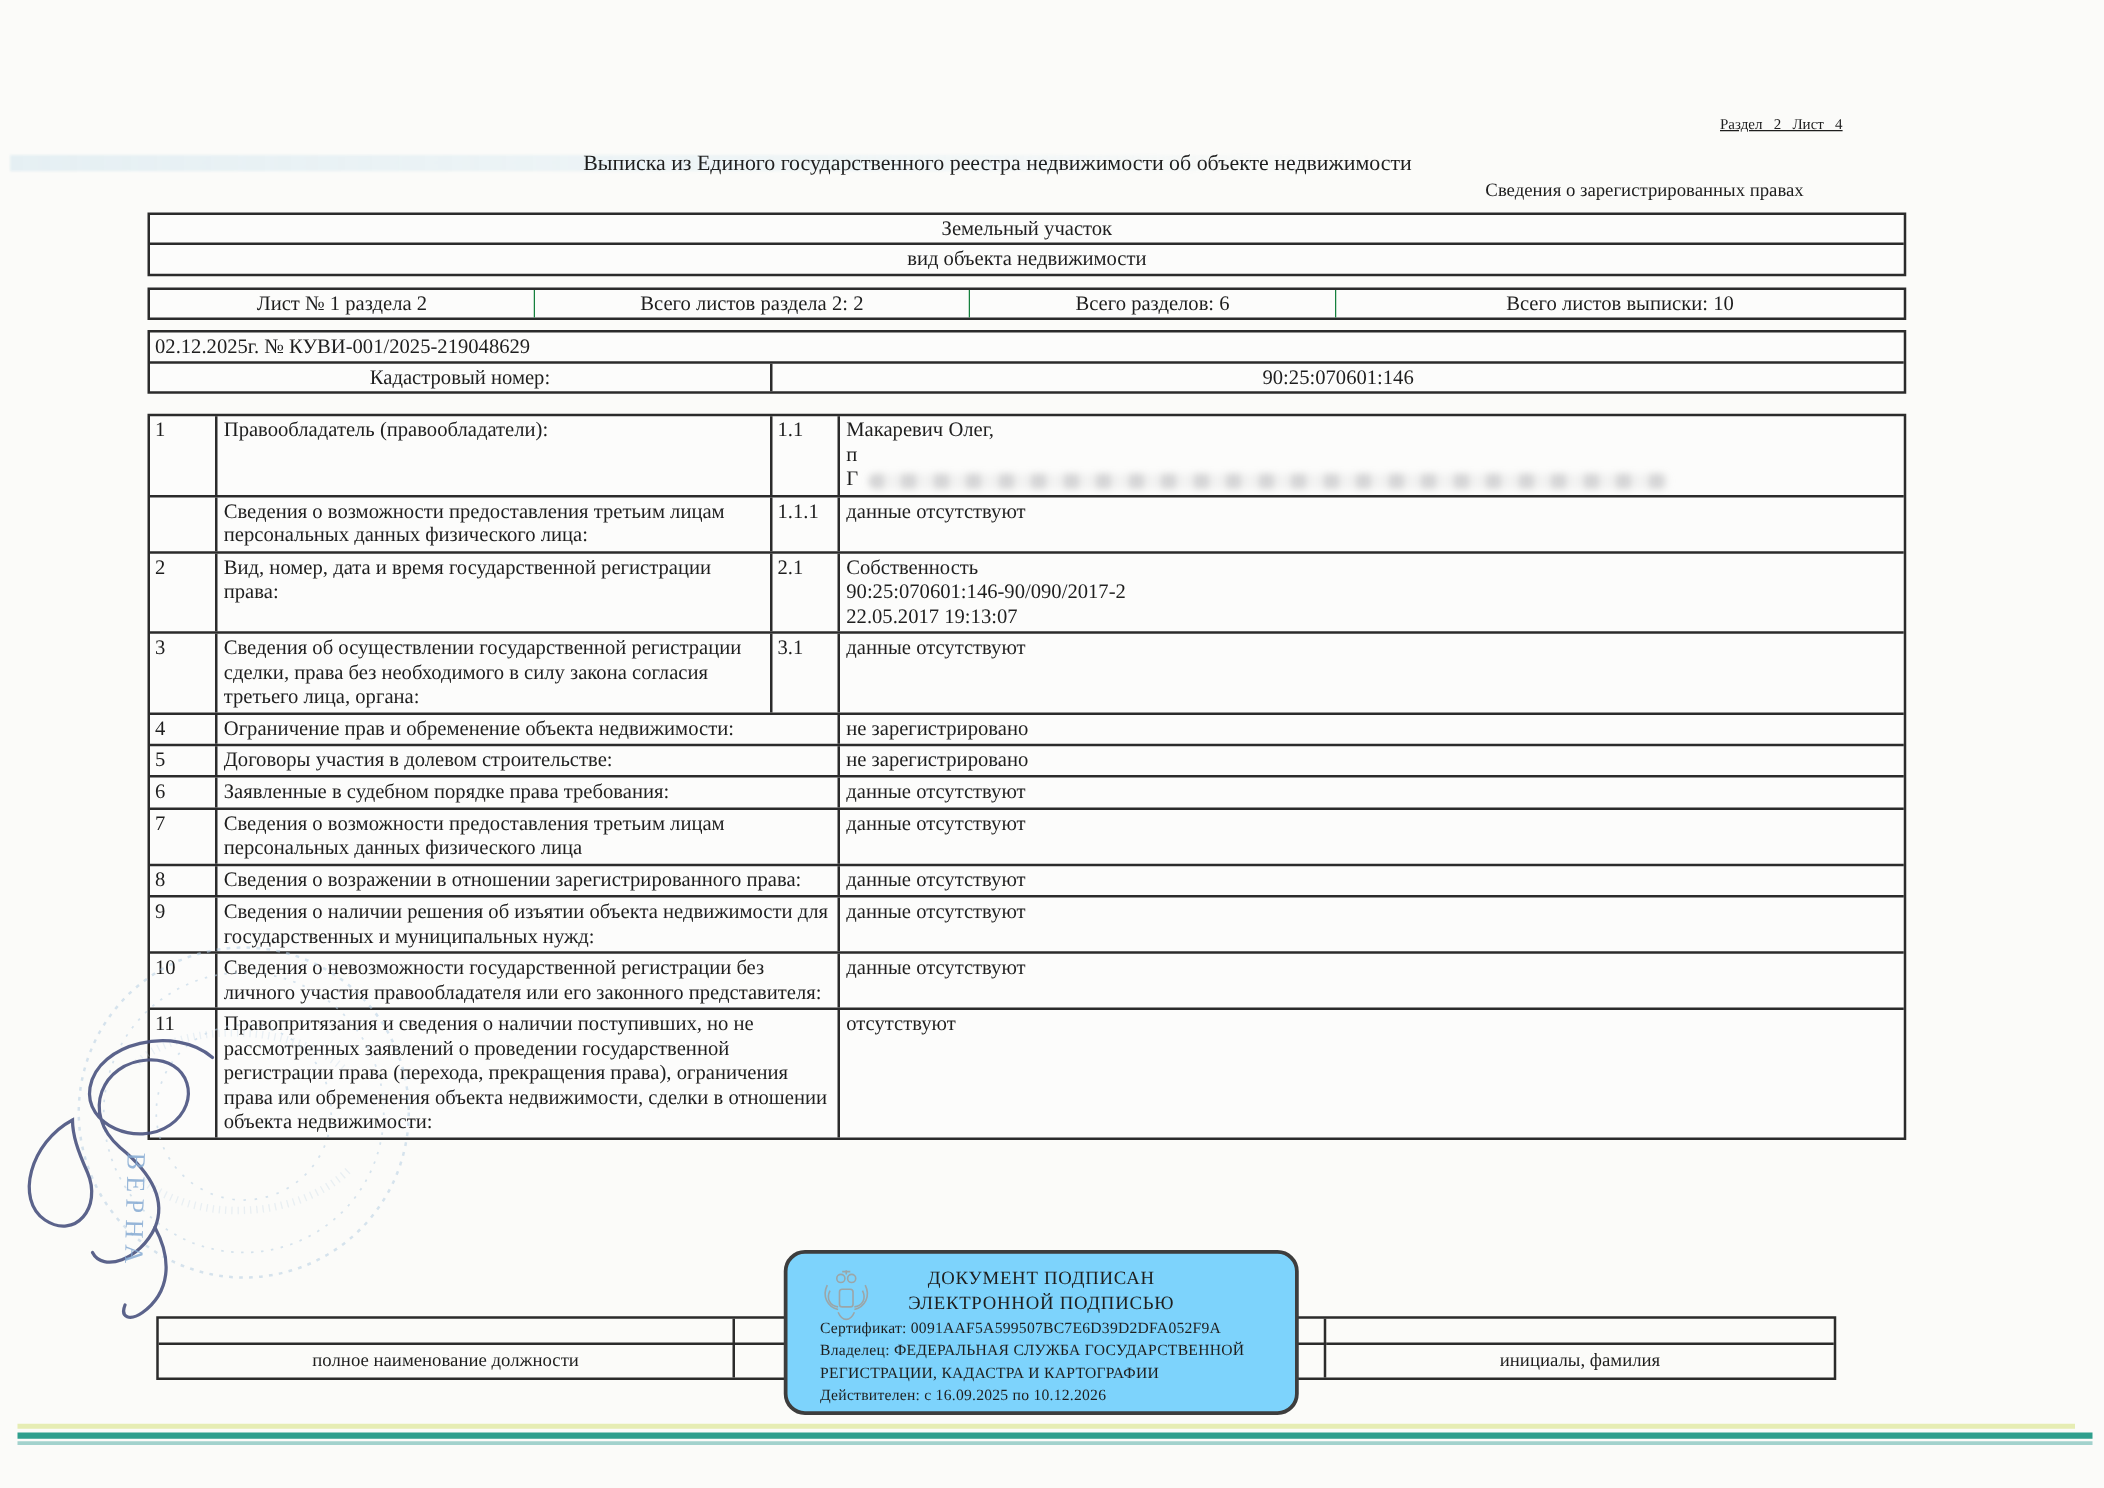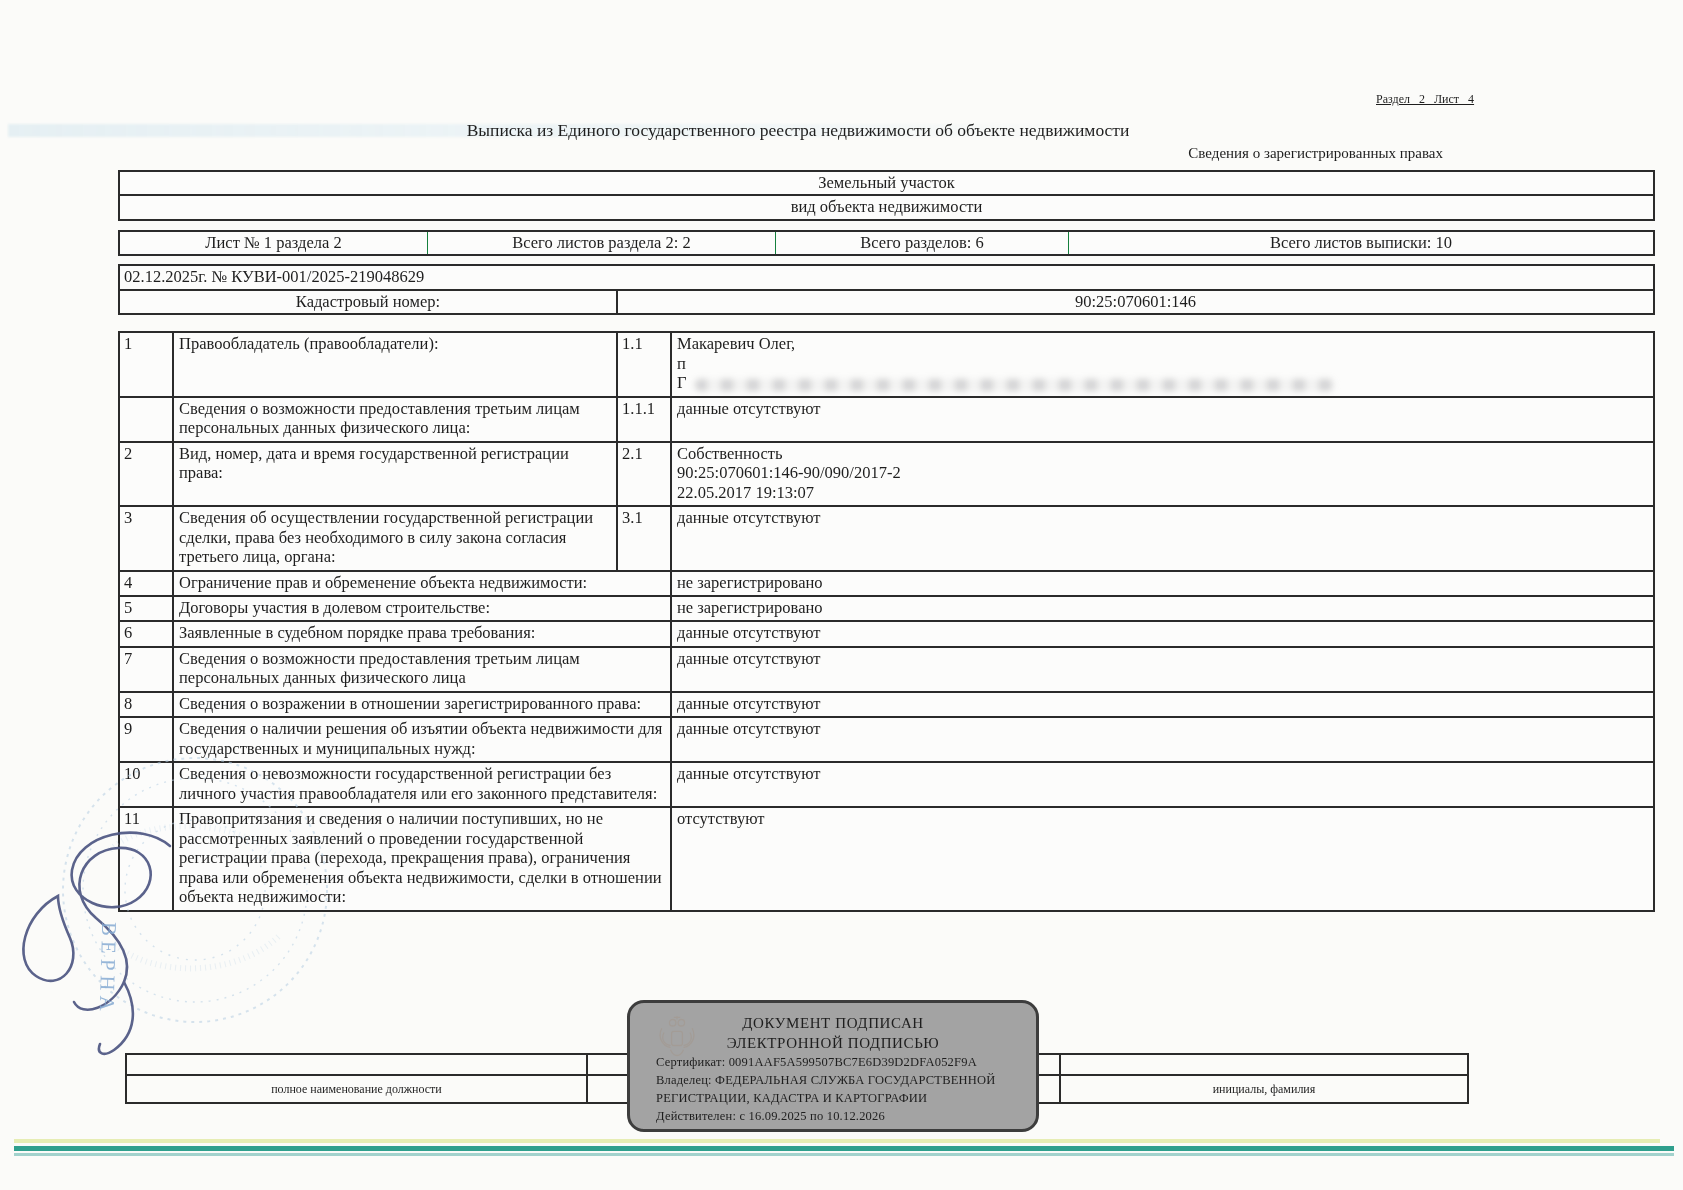--- a/index.html
+++ b/index.html
@@ -10,21 +10,21 @@
     color:#1e1e1e;
   }
   
   .scan-band{position:absolute;left:8px;top:124px;width:1108px;height:13px;
     background:linear-gradient(90deg,rgba(199,224,236,.40),rgba(210,232,242,.28) 60%,rgba(210,232,242,0));
     filter:blur(1px);}
   .corner-label{position:absolute;left:1376px;top:92px;font-size:12px;word-spacing:6px;text-decoration:underline;}
   .doc-title{position:absolute;left:98px;top:120px;width:1400px;text-align:center;font-size:17.5px;}
   .doc-subtitle{position:absolute;left:98px;top:145px;width:1345px;text-align:right;font-size:15px;}
 
-  .content{position:absolute;left:118px;top:170px;width:1537px;font-size:16.5px;line-height:1.18;}
+  .content{position:absolute;left:118px;top:170px;width:1407px;font-size:16.5px;line-height:1.18;}
   .bx{border:2px solid #2b2b2b;background:rgba(255,255,255,.35);}
   .obj-table .r{text-align:center;padding:1px 0 2px;}
   .obj-table .r:first-child{border-bottom:2px solid #2b2b2b;}
   .sheet-table{margin-top:9px;display:grid;grid-template-columns:308px 348px 293px 1fr;}
   .sheet-table .c{text-align:center;padding:1px 2px 2px;border-right:1px solid #15803d;}
   .sheet-table .c:last-child{border-right:none;}
   .req-table{margin-top:8px;}
   .req-row1{padding:1px 4px 2px;border-bottom:2px solid #2b2b2b;}
   .req-row2{display:grid;grid-template-columns:498px 1fr;text-align:center;}
   .req-row2 .c{padding:1px 4px 2px;}
@@ -38,29 +38,29 @@
   .m-cell{border-right:2px solid #2b2b2b;padding:1px 5px 3px;}
   .m-cell:last-child{border-right:none;}
   .m-num{padding-left:4px;}
   .val-line{white-space:nowrap;}
   .redact-strip{display:inline-block;vertical-align:middle;margin-left:8px;width:640px;height:12px;
     background:repeating-linear-gradient(90deg,rgba(110,110,115,.28) 0 12px,rgba(160,160,165,.10) 12px 26px);
     filter:blur(3px);border-radius:5px;}
 
   
   .footer-table{position:absolute;left:125px;top:1053px;width:1340px;border:2px solid #2b2b2b;
-    display:grid;grid-template-columns:461px 473px 1fr;grid-template-rows:21px 26px;font-size:12px;}
+    display:grid;grid-template-columns:461px 473px 1fr;grid-template-rows:21px 26px;font-size:15px;}
   .footer-table .fc{border-right:2px solid #2b2b2b;}
   .footer-table .fc.lastcol{border-right:none;}
   .footer-table .fc.toprow{border-bottom:2px solid #2b2b2b;}
   .footer-table .flabel{display:flex;align-items:center;justify-content:center;}
 
   
   .stamp-box{position:absolute;left:627px;top:1000px;width:406px;height:126px;
-    background:#a3a3a3;border:3px solid #3d3d3d;border-radius:17px;z-index:5;}
+    background:#7dd3fc;border:3px solid #3d3d3d;border-radius:17px;z-index:5;}
   .stamp-eagle{position:absolute;left:25px;top:10px;width:44px;height:52px;opacity:.8;filter:blur(.4px);}
   .stamp-h{ text-align:center;font-size:15px;letter-spacing:.6px;margin-top:3px;}
   .stamp-h.first{margin-top:12px;}
   .stamp-s{font-size:12.5px;margin:3px 0 0 26px;letter-spacing:.2px;}
 
   
   .seal-svg{position:absolute;left:40px;top:740px;z-index:4;pointer-events:none;}
   .sign-svg{position:absolute;left:12px;top:812px;z-index:6;pointer-events:none;}
   .seal-vtext{position:absolute;left:95px;top:922px;z-index:6;writing-mode:vertical-rl;
     color:#86abd3;font-size:21px;letter-spacing:5px;opacity:.85;transform:rotate(1.5deg);

